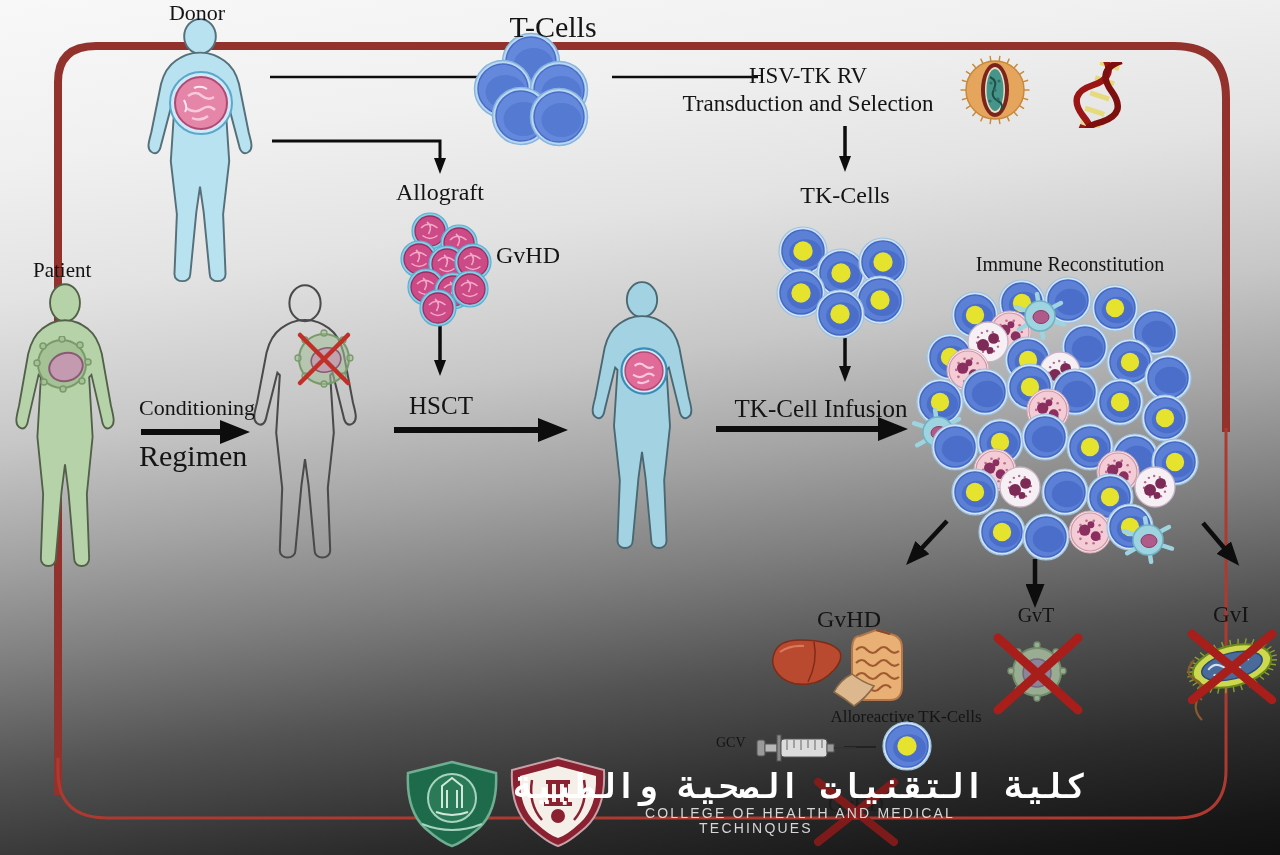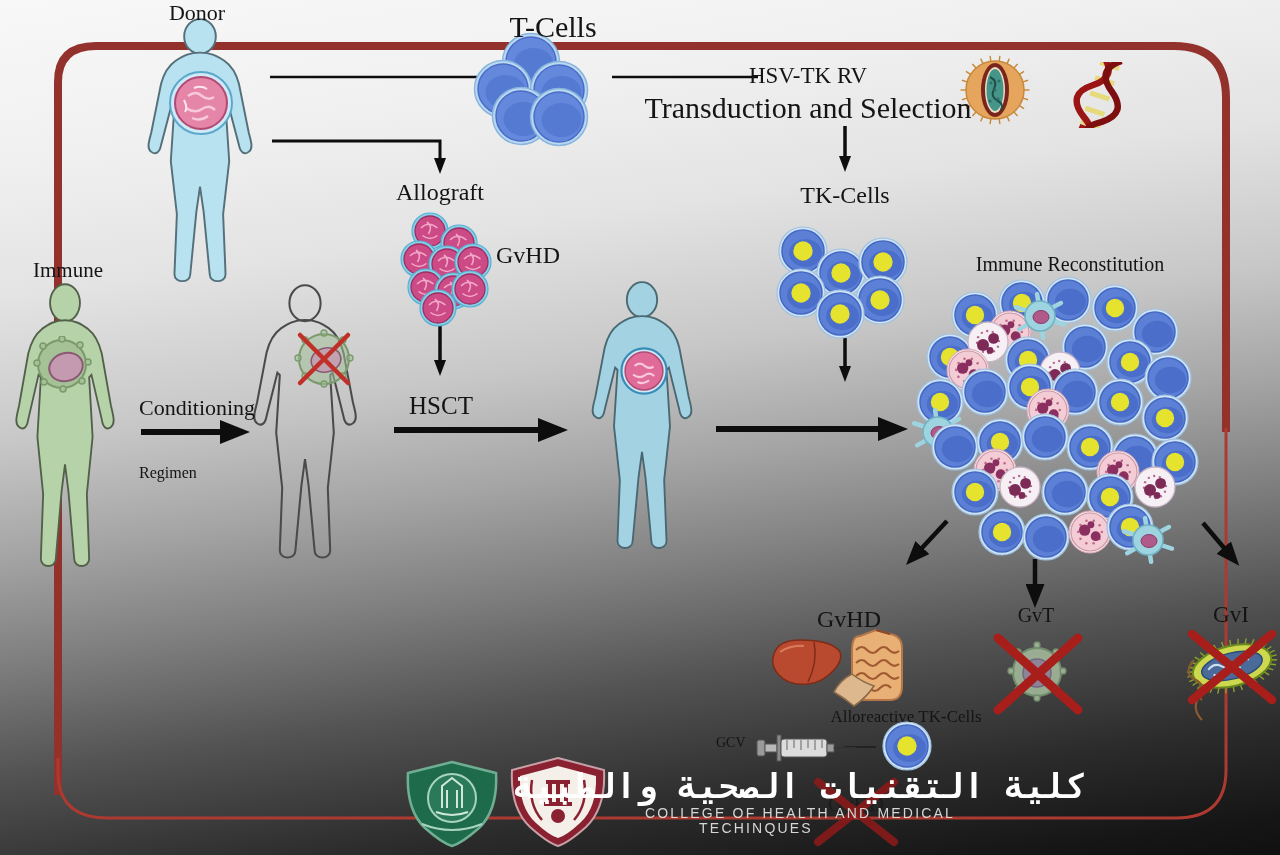--- a/index.html
+++ b/index.html
@@ -633,28 +633,29 @@
       </g>
       <circle cx="907" cy="746" r="24" fill="#cfe4f4" stroke="#9fc2e2" stroke-width="1.2"></circle>
       <circle cx="907" cy="746" r="21" fill="#5b80d6" stroke="#4468c4" stroke-width="1.5"></circle>
       <ellipse cx="909.52" cy="748.1" rx="16.38" ry="13.860000000000001" fill="#4468c4" opacity="0.75"></ellipse>
       <circle cx="907" cy="746" r="9.66" fill="#e6e32f"></circle>
     </svg>
 
   <div class="lbl c" style="left:197px;top:1px;font-size:22px">Donor</div>
   <div class="lbl c" style="left:553px;top:11px;font-size:30px">T-Cells</div>
   <div class="lbl c" style="left:808px;top:64px;font-size:23px">HSV-TK RV</div>
-  <div class="lbl c" style="left:808px;top:92px;font-size:30px">Transduction and Selection</div>
+  <div class="lbl c" style="left:808px;top:92px;font-size:23px">Transduction and Selection</div>
   <div class="lbl c" style="left:845px;top:183px;font-size:24px">TK-Cells</div>
   <div class="lbl c" style="left:440px;top:180px;font-size:24px">Allograft</div>
   <div class="lbl" style="left:496px;top:243px;font-size:24px">GvHD</div>
-  <div class="lbl" style="left:33px;top:259px;font-size:21px">Immune</div>
+  <div class="lbl" style="left:33px;top:259px;font-size:21px">Patient</div>
   <div class="lbl" style="left:139px;top:396px;font-size:22px">Conditioning</div>
-  <div class="lbl" style="left:139px;top:465px;font-size:16px">Regimen</div>
+  <div class="lbl" style="left:139px;top:440px;font-size:30px">Regimen</div>
   <div class="lbl c" style="left:441px;top:393px;font-size:25px">HSCT</div>
+  <div class="lbl c" style="left:821px;top:396px;font-size:25px">TK-Cell Infusion</div>
   <div class="lbl c" style="left:1070px;top:254px;font-size:20px">Immune Reconstitution</div>
   <div class="lbl c" style="left:849px;top:607px;font-size:24px">GvHD</div>
   <div class="lbl c" style="left:1036px;top:605px;font-size:20px">GvT</div>
   <div class="lbl c" style="left:1231px;top:603px;font-size:23px">GvI</div>
   <div class="lbl c" style="left:906px;top:708px;font-size:17px">Alloreactive TK-Cells</div>
   <div class="lbl" style="left:716px;top:736px;font-size:14px">GCV</div>
 
   <svg class="abs" style="left:402px;top:760px" width="100" height="88" viewBox="0 0 100 88">
     <path d="M50,2 L94,13 Q96,50 77,68 Q60,83 50,86 Q40,83 23,68 Q4,50 6,13 Z" fill="#1e6b4c" stroke="#6fae92" stroke-width="2.5"></path>
     <circle cx="50" cy="38" r="24" fill="#2a7a58" stroke="#a8d4be" stroke-width="2"></circle>

